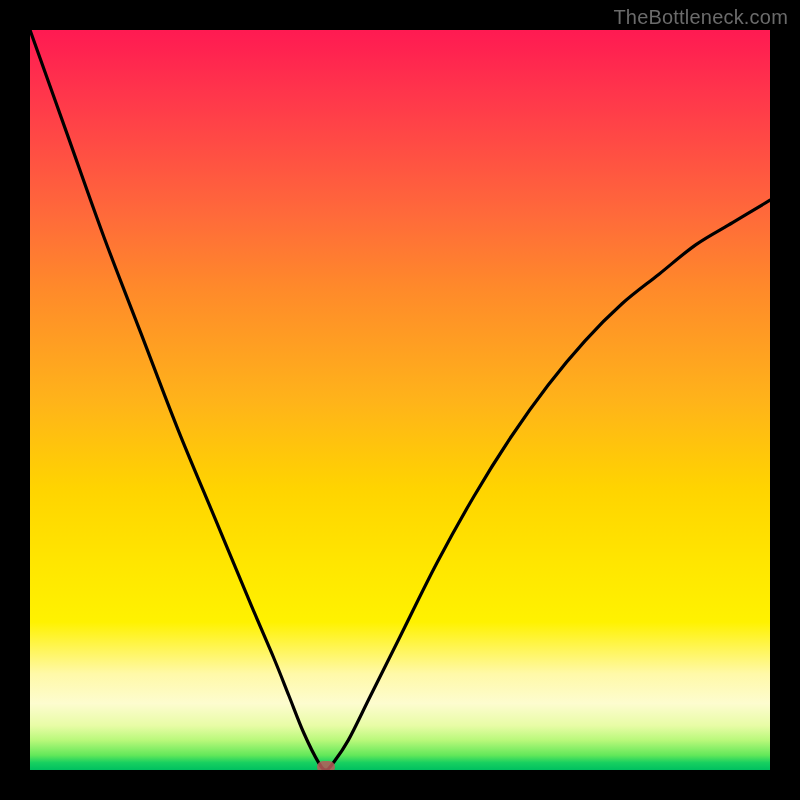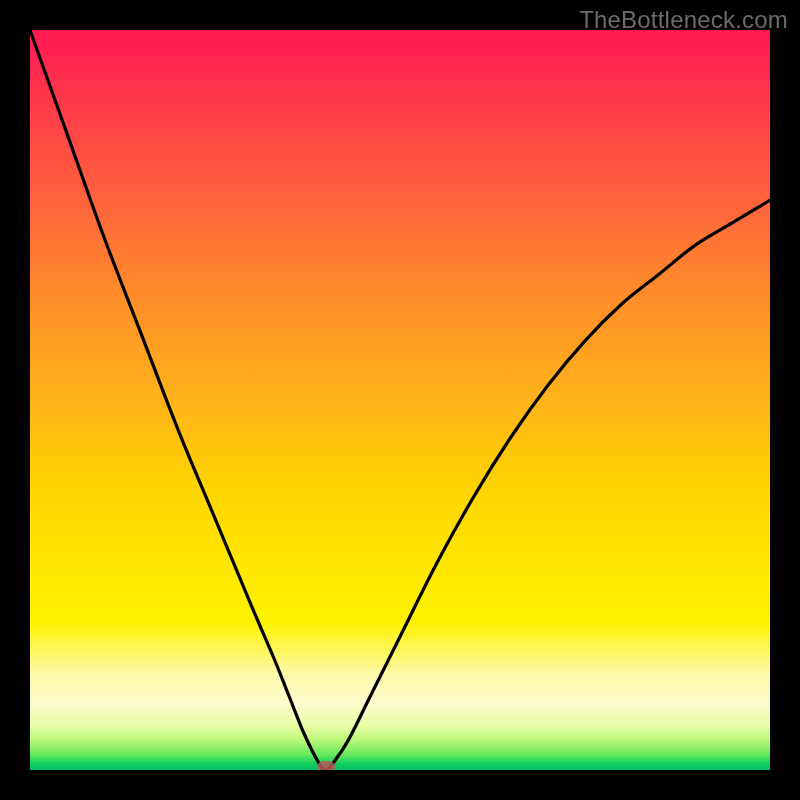--- a/index.html
+++ b/index.html
@@ -15,21 +15,21 @@
     position: relative;
     width: 800px;
     height: 800px;
     background: #000;
   }
   .watermark {
     position: absolute;
     top: 6px;
     right: 12px;
     color: #6b6b6b;
-    font-size: 24px;
+    font-size: 20px;
     font-weight: 500;
     letter-spacing: 0.2px;
     z-index: 20;
     user-select: none;
     margin-left: 8px;
   }
   .plot-area {
     position: absolute;
     left: 30px;
     top: 30px;

